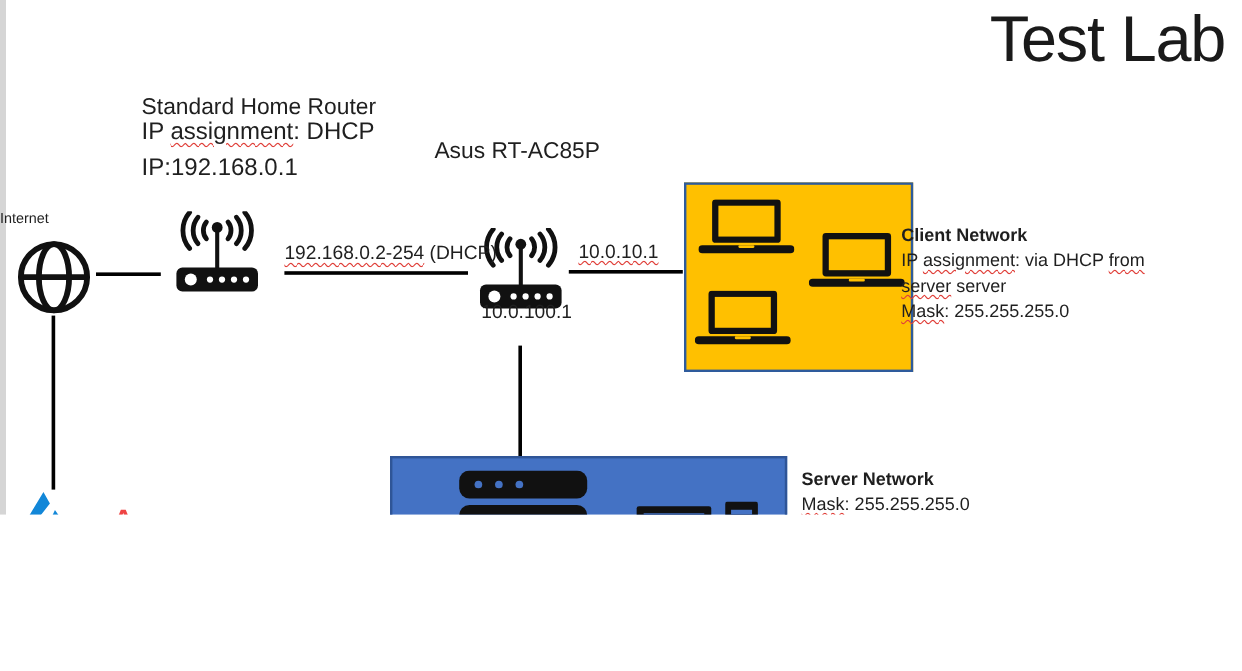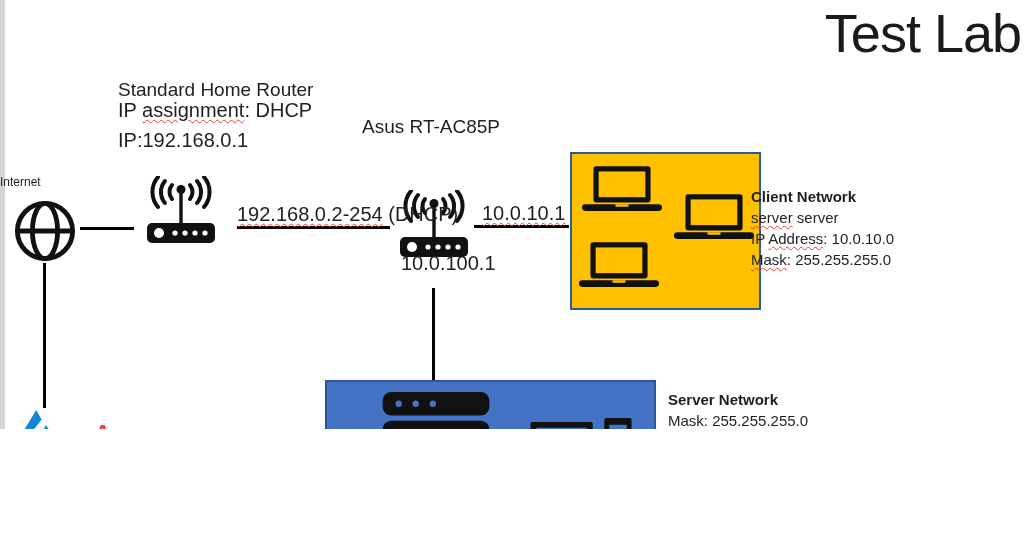--- a/index.html
+++ b/index.html
@@ -22,21 +22,21 @@
   .home-router-block { left:118px; top:80px; }
   .home-router-block .ipline { margin-top:11px; line-height:19px; }
   .internet-label { left:0; top:175px; font-weight:400; font-size:12px; }
   .asus-block { left:362px; top:117px; }
 
   .net-text { font-size:15px; line-height:21px; }
   .net-text .nm { font-weight:700; font-size:15px; line-height:21px; }
   .client-text { left:751px; top:156px;margin-top:30px; }
   .server-text { left:668px; top:389px; }
 
-  .link-label { font-size:20px; white-space:nowrap; }
+  .link-label { font-size:16px; white-space:nowrap; }
   .wan-label { left:237px; top:203px; }
   .client-ip-label { left:482px; top:202px; }
   .lan-ip-label { left:401px; top:252px; }
 
   .sq {
     text-decoration-line:underline;
     text-decoration-style:wavy;
     text-decoration-color:#E0403A;
     text-decoration-thickness:1px;
     text-underline-offset:2px;
@@ -163,22 +163,22 @@
     <svg class="abs laptop-3" width="80" height="48" viewBox="0 0 84 50">
       <rect x="12" y="0" width="60" height="38" rx="3" fill="#111"></rect>
       <rect x="17.5" y="5.5" width="49" height="27" fill="#FFC000"></rect>
       <rect x="0" y="40" width="84" height="7" rx="3.5" fill="#111"></rect>
       <rect x="35" y="40" width="14" height="2.5" rx="1" fill="#FFC000"></rect>
     </svg>
   </div>
 
   <div class="abs net-text client-text">
     <div class="nm">Client Network</div>
+    <div><span>IP </span><span class="sq">assignment</span><span>: via DHCP </span><span class="sq">from</span></div>
     <div><span class="sq">server</span><span> server</span></div>
-    <div><span>IP </span><span class="sq">Address</span><span>: 10.0.10.0</span></div>
     <div><span class="sq">Mask</span><span>: 255.255.255.0</span></div>
   </div>
 
   <div class="abs server-box" style="background-color: rgb(68, 114, 196); border-color: rgb(47, 85, 151);">
     <svg class="abs server-rack-svg" width="118" height="112" viewBox="0 0 110 105">
       <rect x="5" y="0" width="100" height="22" rx="8" fill="#111"></rect>
       <rect x="5" y="27" width="100" height="22" rx="8" fill="#111"></rect>
       <rect x="5" y="54" width="100" height="22" rx="8" fill="#111"></rect>
       <g fill="#4472C4">
         <circle cx="20" cy="11" r="3"></circle>

